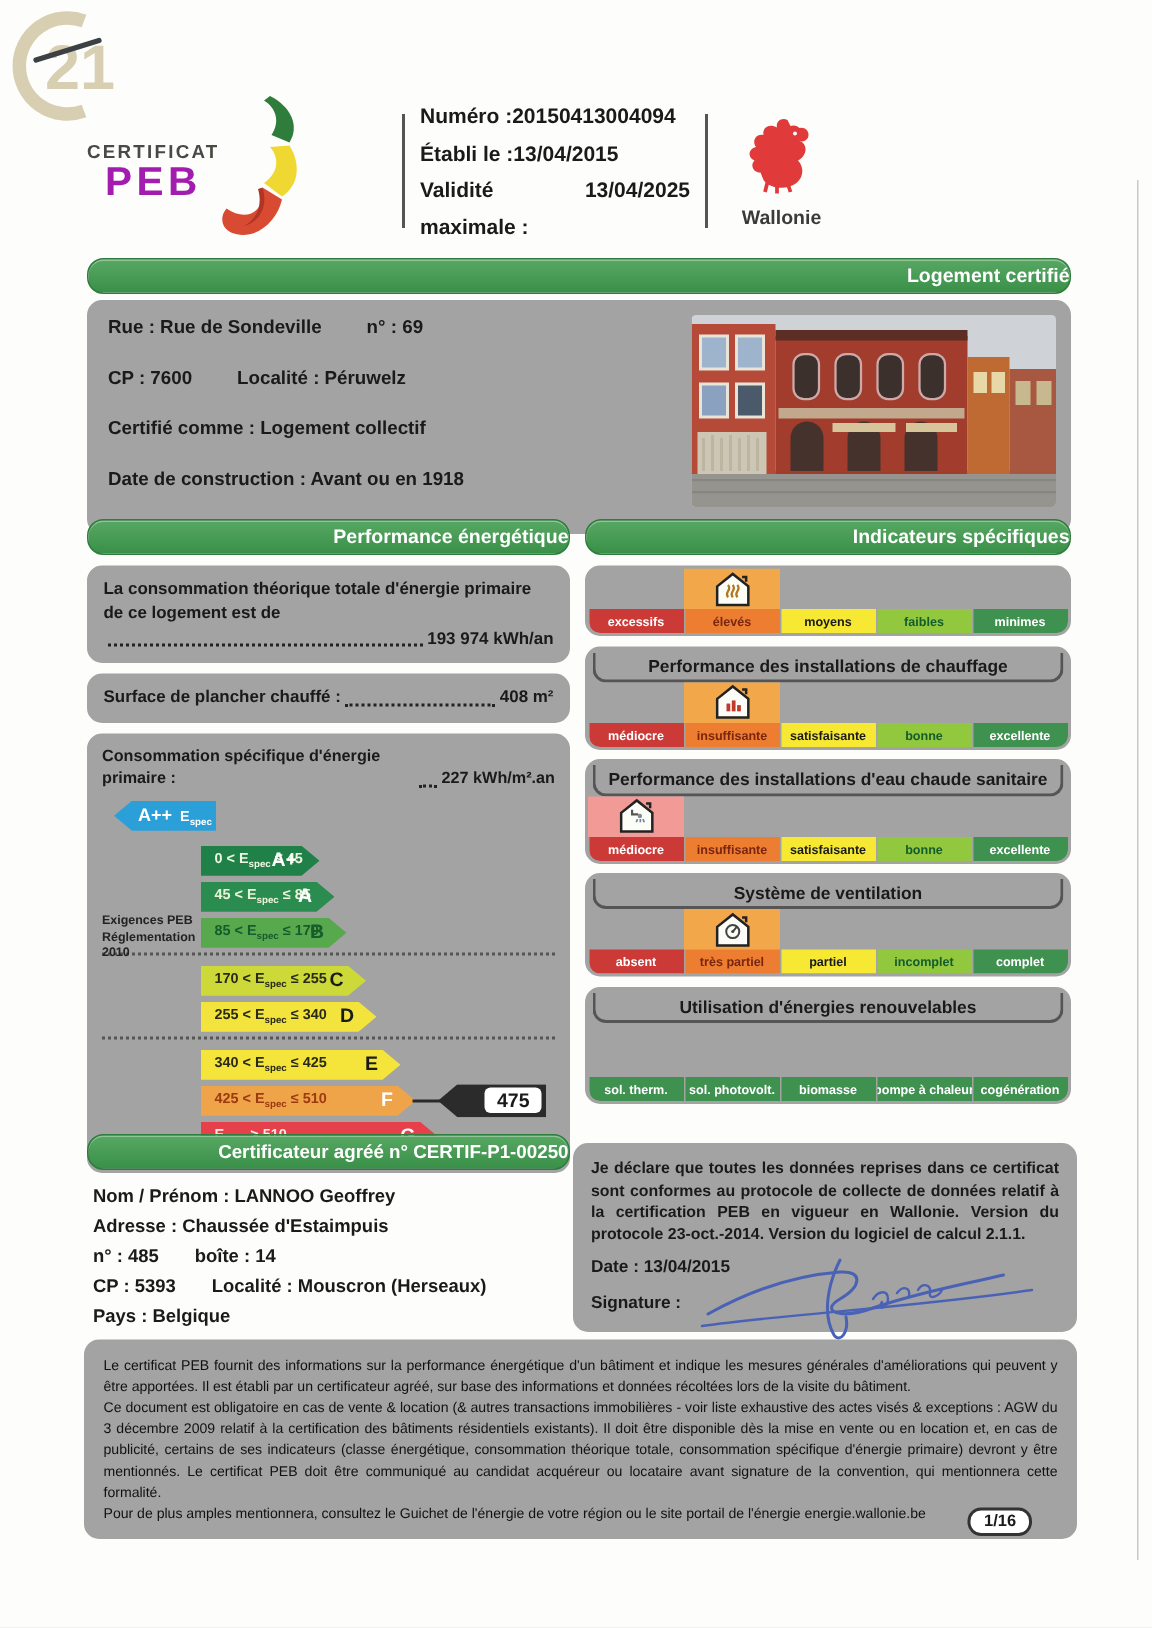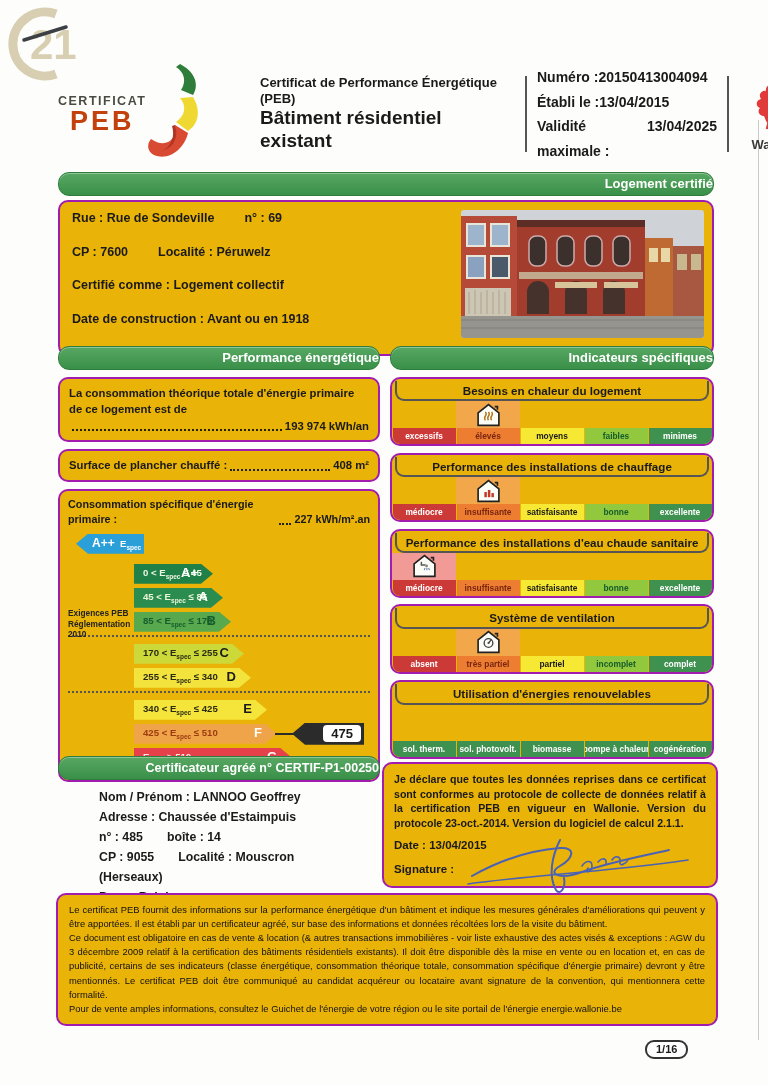--- a/index.html
+++ b/index.html
@@ -8,37 +8,37 @@
   .scan-line{position:absolute;right:9px;top:120px;bottom:45px;width:1px;background:#c9c9c5;}
 
   
   .wm{position:absolute;left:4px;top:6px;width:120px;height:90px;}
 
   
   .header{position:absolute;left:58px;top:60px;width:656px;height:108px;display:flex;align-items:center;}
   .logo-block{display:flex;align-items:center;width:200px;flex:none;}
   .logo-text{text-align:center;}
   .logo-certificat{font-size:12.5px;font-weight:bold;letter-spacing:1.5px;color:#4a4a45;}
-  .logo-peb{font-size:27px;font-weight:bold;letter-spacing:3px;color:#c2410c;line-height:1;}
+  .logo-peb{font-size:27px;font-weight:bold;letter-spacing:3px;color:#a21caf;line-height:1;}
   .title-block{width:255px;flex:none;padding-left:2px;}
   .title1{font-size:13px;font-weight:bold;line-height:1.25;}
   .title2{font-size:19px;font-weight:bold;line-height:1.2;}
   .vsep{width:2px;background:#555;height:76px;flex:none;margin:0 10px;}
   .info-block{width:180px;flex:none;}
   .info-row{display:flex;font-size:14px;font-weight:bold;line-height:1.75;}
   .wallonie{flex:none;width:78px;text-align:center;}
   .wallonie-label{font-size:13px;font-weight:bold;color:#3a3a38;margin-top:0px;}
 
   
   .gbar{height:22px;line-height:22px;border-radius:11px;text-align:right;color:#fff;
         font-size:13px;font-weight:bold;background:linear-gradient(180deg,#57a763,#3a9048);
         border:1px solid #2e7d3c;box-shadow:inset 0 1px 0 rgba(255,255,255,.35);}
 
   
-  .wbox{background:#eab308;border:2px solid #a21caf;border-radius:10px;}
+  .wbox{background:#a3a3a3;border:2px solid #a3a3a3;border-radius:10px;}
 
   
   .logement{position:absolute;left:58px;top:172px;width:656px;}
   .logement-body{margin-top:4px;padding:10px 12px;height:132px;position:relative;}
   .lg-line{font-size:12.5px;font-weight:bold;line-height:1;margin-bottom:21px;}
   .lg-line .seg{margin-right:30px;}
   .photo{position:absolute;right:8px;top:8px;width:243px;height:128px;border-radius:3px;overflow:hidden;}
 
   
   .leftcol{position:absolute;left:58px;top:346px;width:322px;}
@@ -71,33 +71,33 @@
              border-left:2px solid #555;border-right:2px solid #555;margin:2px 3px 0;line-height:1.15;}
   .ind-mid{position:relative;height:27px;}
   .ind-hl{position:absolute;top:0;bottom:0;display:flex;align-items:center;justify-content:center;}
   .ind-cells{display:flex;height:16px;}
   .ind-cell{flex:1;margin:0 .5px;display:flex;align-items:center;justify-content:center;
             font-size:8.4px;font-weight:bold;white-space:nowrap;overflow:hidden;}
 
   
   .certif{position:absolute;left:58px;top:756px;width:322px;}
   .certif-body{padding:8px 4px 0 4px;}
-  .cf-line{font-size:12.3px;font-weight:bold;line-height:1.62;margin-left:37px;}
+  .cf-line{font-size:12.3px;font-weight:bold;line-height:1.62;}
   .cf-line .seg{margin-right:24px;}
   .decl{position:absolute;left:382px;top:762px;width:332px;height:122px;}
   .decl-inner{padding:8px 10px;font-size:10.6px;font-weight:bold;line-height:1.38;text-align:justify;}
   .decl-date{margin-top:8px;font-size:11.5px;font-weight:bold;}
   .decl-sig{margin-top:8px;font-size:11.5px;font-weight:bold;position:relative;}
   .sig-svg{position:absolute;left:70px;top:-26px;}
 
   
   .footer{position:absolute;left:56px;top:893px;width:658px;}
   .footer-inner{padding:8px 11px;font-size:9.4px;line-height:1.5;text-align:justify;color:#111;}
   .pagenum{position:absolute;left:645px;top:1005px;border:2px solid #333;border-radius:9px;
-           padding:0 9px;font-size:11px;font-weight:bold;line-height:15px;background:#fff;margin-top:35px;}
+           padding:0 9px;font-size:11px;font-weight:bold;line-height:15px;background:#fff;}
 </style>
 </head>
 <body>
 
 <div class="page">
   <div class="scan-line"></div>
 
   <div class="wm">
     <svg width="120" height="90" viewBox="0 0 120 90">
       <path d="M52 8 A32 32 0 1 0 52 68" fill="none" stroke="#d8cfb2" stroke-width="9"></path>
@@ -111,24 +111,20 @@
       <div class="logo-text">
         <div class="logo-certificat">CERTIFICAT</div>
         <div class="logo-peb">PEB</div>
       </div>
       <svg width="62" height="104" viewBox="0 0 62 104">
         <path d="M34 2 C48 9 54 22 47 33 L35 28 C41 19 38 10 30 5 Z" fill="#2f7d3a"></path>
         <path d="M47 35 C55 48 53 62 42 69 L30 60 C39 54 41 44 34 36 Z" fill="#f0d832"></path>
         <path d="M42 71 C38 88 22 99 8 93 C2 90 0 83 5 77 C18 86 31 80 29 63 Z" fill="#d94a33"></path>
         <path d="M29 63 C33 76 27 86 16 89 C26 84 29 74 26 64 Z" fill="#b03524"></path>
       </svg>
-    </div>
-    <div class="title-block">
-      <div class="title1">Certificat de Performance Énergétique (PEB)</div>
-      <div class="title2">Bâtiment résidentiel existant</div>
     </div>
     <div class="vsep"></div>
     <div class="info-block" id="header-fields">
         <div class="info-row">
           <span>Numéro :</span>
           <span>20150413004094</span>
         </div>
         <div class="info-row">
           <span>Établi le :</span>
           <span>13/04/2015</span>
@@ -263,21 +259,20 @@
             <span class="mval">475</span>
           </div>
         </div>
     </div>
   </div>
 
   <div class="rightcol">
     <div class="gbar">Indicateurs spécifiques</div>
     <div id="indicator-list">
         <div class="wbox indbox">
-          <div class="ind-title">Besoins en chaleur du logement</div>
           <div class="ind-mid">
             <div class="ind-hl" style="left: 20%; width: 20%; background: rgb(242, 167, 74);">
               <svg width="27" height="24" viewBox="0 0 26 22">
     <path d="M3 9 L13 1 L23 9 L23 21 L3 21 Z" fill="#fdfdf8" stroke="#222" stroke-width="1.6"></path>
     <path d="M19 3 h2.6 v3" fill="none" stroke="#222" stroke-width="1.6"></path>
                 <path d="M10 8 q1.5 2 0 4 q-1.5 2 0 4 M13 8 q1.5 2 0 4 q-1.5 2 0 4 M16 8 q1.5 2 0 4 q-1.5 2 0 4" stroke="#b07820" stroke-width="1.4" fill="none"></path>
               </svg>
             </div>
           </div>
           <div class="ind-cells">
@@ -364,21 +359,21 @@
         </div>
       </div>
   </div>
 
   <div class="certif">
     <div class="gbar" style="font-size:12.5px;">Certificateur agréé n° CERTIF-P1-00250</div>
     <div class="certif-body" id="certif-lines">
         <div class="cf-line"><span class="seg">Nom / Prénom : LANNOO Geoffrey</span></div>
         <div class="cf-line"><span class="seg">Adresse : Chaussée d'Estaimpuis</span></div>
         <div class="cf-line"><span class="seg">n° : 485</span><span class="seg">boîte : 14</span></div>
-        <div class="cf-line"><span class="seg">CP : 9055</span><span class="seg">Localité : Mouscron (Herseaux)</span></div>
+        <div class="cf-line"><span class="seg">CP : 5393</span><span class="seg">Localité : Mouscron (Herseaux)</span></div>
         <div class="cf-line"><span class="seg">Pays : Belgique</span></div>
       </div>
   </div>
 
   <div class="wbox decl">
     <div class="decl-inner">
       <span>Je déclare que toutes les données reprises dans ce certificat sont conformes au protocole de collecte de données relatif à la certification PEB en vigueur en Wallonie. Version du protocole 23-oct.-2014. Version du logiciel de calcul 2.1.1.</span>
       <div class="decl-date">Date : 13/04/2015</div>
       <div class="decl-sig">
         <span>Signature :</span>
@@ -389,18 +384,18 @@
           <path d="M118 30 c4 -6 10 -6 10 0 c0 6 -8 8 -4 2 M134 26 c4 -5 9 -4 8 2 M148 24 c3 -5 9 -4 8 2 c-1 5 6 2 8 -2" fill="none" stroke="#4a62b5" stroke-width="1.6" stroke-linecap="round"></path>
         </svg>
       </div>
     </div>
   </div>
 
   <div class="wbox footer">
     <div class="footer-inner" id="footer-paragraphs">
         <div>Le certificat PEB fournit des informations sur la performance énergétique d'un bâtiment et indique les mesures générales d'améliorations qui peuvent y être apportées. Il est établi par un certificateur agréé, sur base des informations et données récoltées lors de la visite du bâtiment.</div>
         <div>Ce document est obligatoire en cas de vente &amp; location (&amp; autres transactions immobilières - voir liste exhaustive des actes visés &amp; exceptions : AGW du 3 décembre 2009 relatif à la certification des bâtiments résidentiels existants). Il doit être disponible dès la mise en vente ou en location et, en cas de publicité, certains de ses indicateurs (classe énergétique, consommation théorique totale, consommation spécifique d'énergie primaire) devront y être mentionnés. Le certificat PEB doit être communiqué au candidat acquéreur ou locataire avant signature de la convention, qui mentionnera cette formalité.</div>
-        <div>Pour de vente amples informations, consultez le Guichet de l'énergie de votre région ou le site portail de l'énergie energie.wallonie.be</div>
+        <div>Pour de plus amples mentionnera, consultez le Guichet de l'énergie de votre région ou le site portail de l'énergie energie.wallonie.be</div>
       </div>
   </div>
 
   <div class="pagenum">1/16</div>
 </div>
 
 </body></html>

